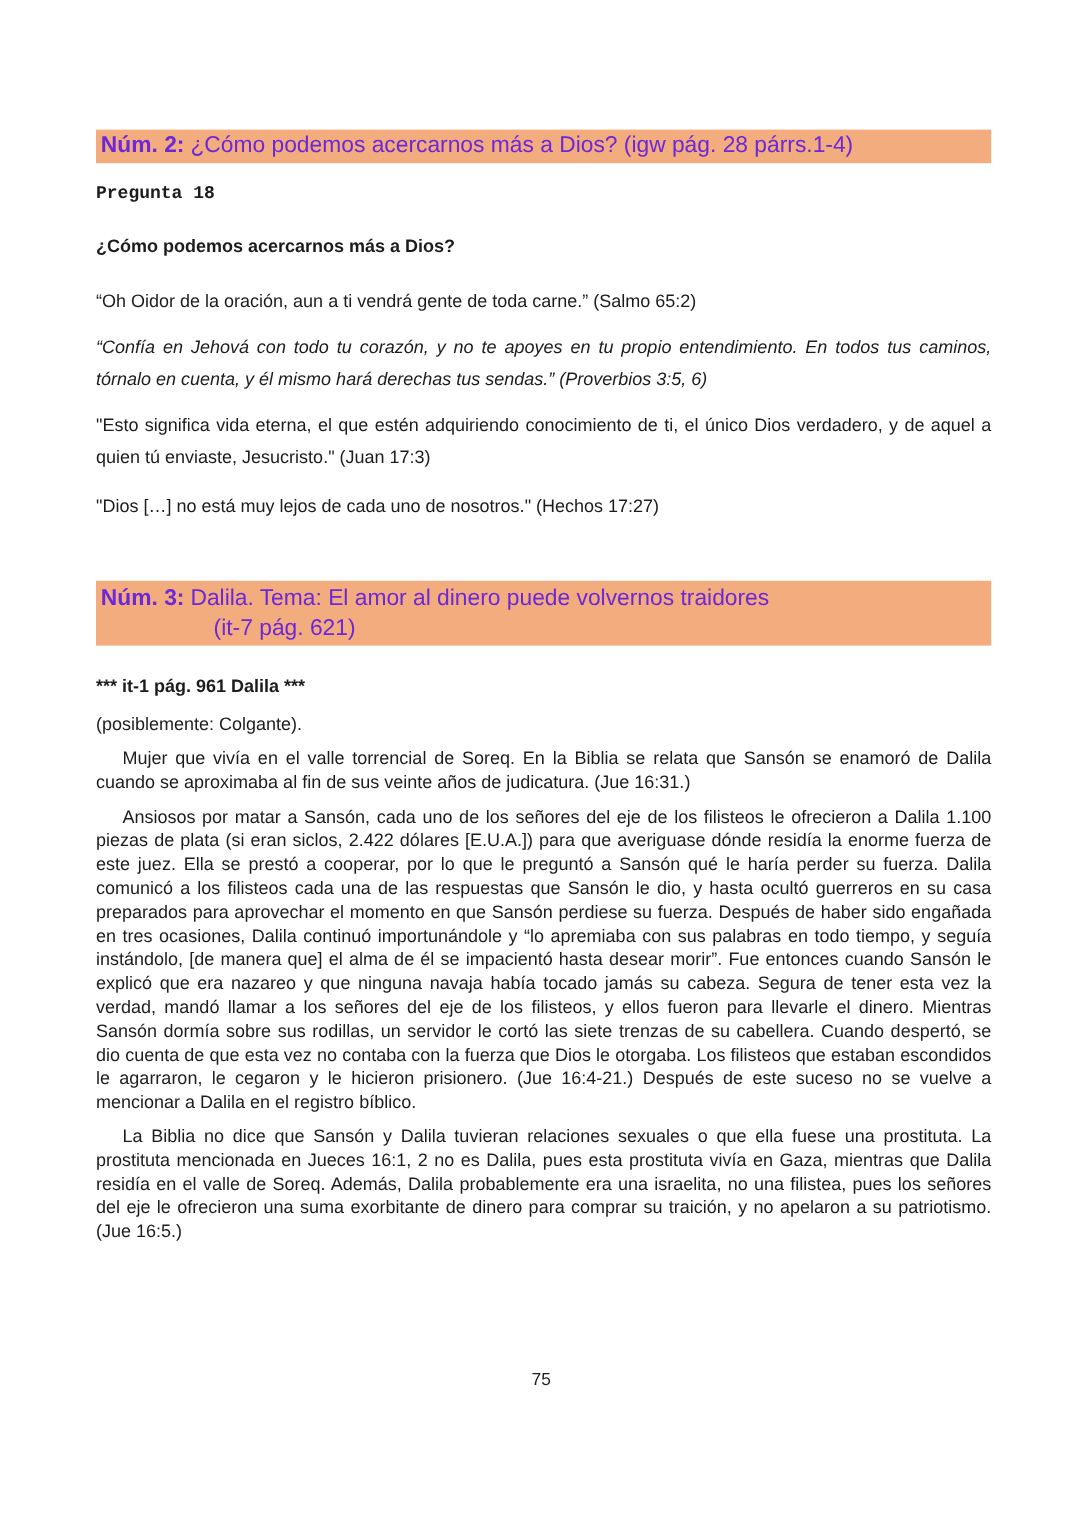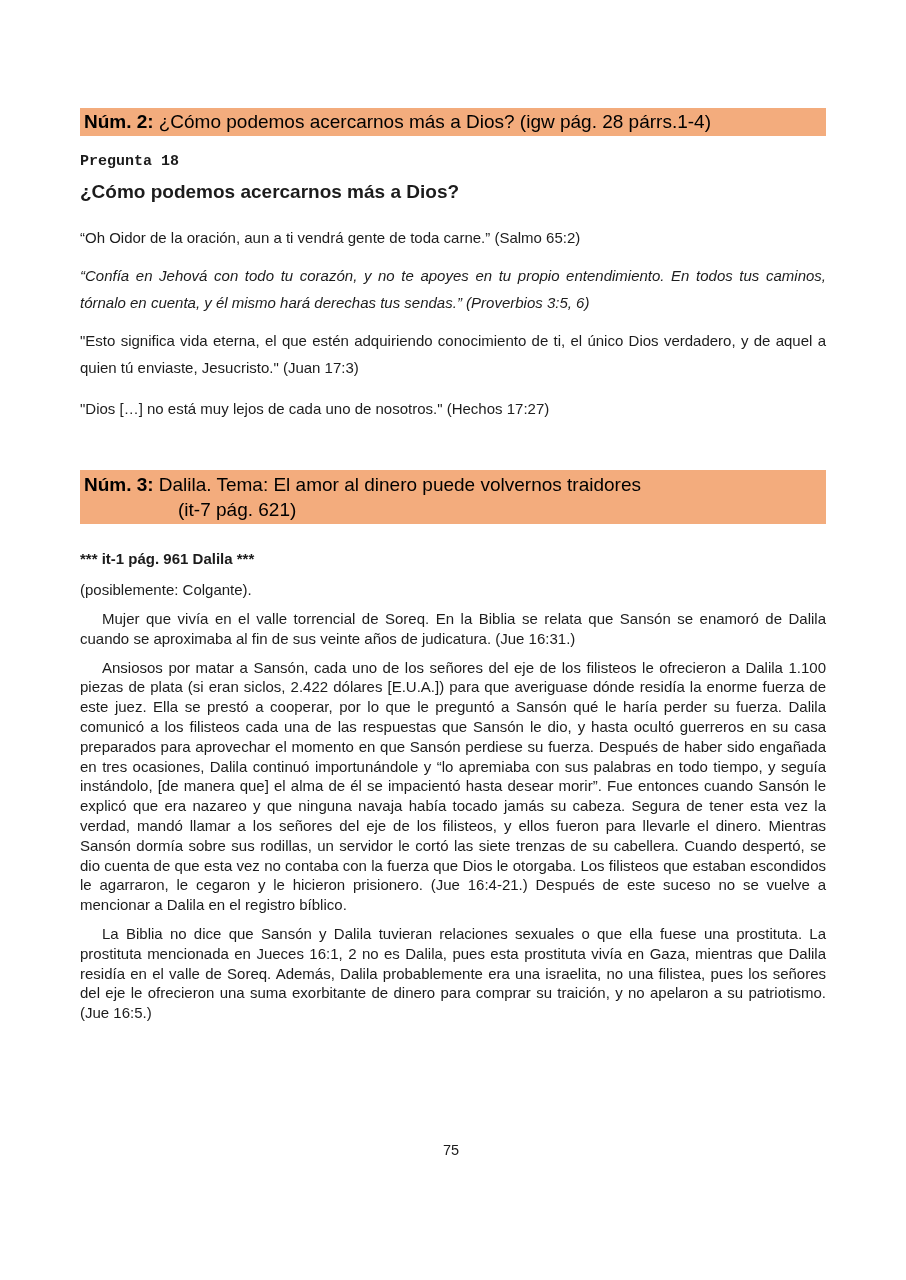--- a/index.html
+++ b/index.html
@@ -20,21 +20,21 @@
     position: absolute;
     left: 80px;
     top: 0;
     width: 746px;
   }
   .hbar {
     background: #F3AC7D;
     font-size: 19px;
     line-height: 24px;
     padding: 2px 4px;
-    color: #000000;
+    color: #6d28d9;
     box-sizing: border-box;
   }
   .hbar-prefix {
     font-weight: bold;
   }
   .hbar-title {
     margin-left: 5px;
   }
   .bar-num2 {
     margin-top: 108px;
@@ -47,23 +47,23 @@
     padding-left: 94px;
   }
   .q-label {
     margin-top: 16px;
     font-weight: bold;
     font-size: 15px;
     line-height: 20px;
     font-family: Liberation Mono, monospace;
   }
   .q-title {
-    margin-top: 10px;
+    margin-top: 24px;
     font-weight: bold;
-    font-size: 19px;
+    font-size: 15px;
     line-height: 20px;
   }
   .quote {
     font-size: 15px;
     line-height: 27px;
     text-align: justify;
     margin: 0;
   }
   .quote1 { margin-top: 22px; }
   .quote2 { margin-top: 11px; font-style: italic; }

